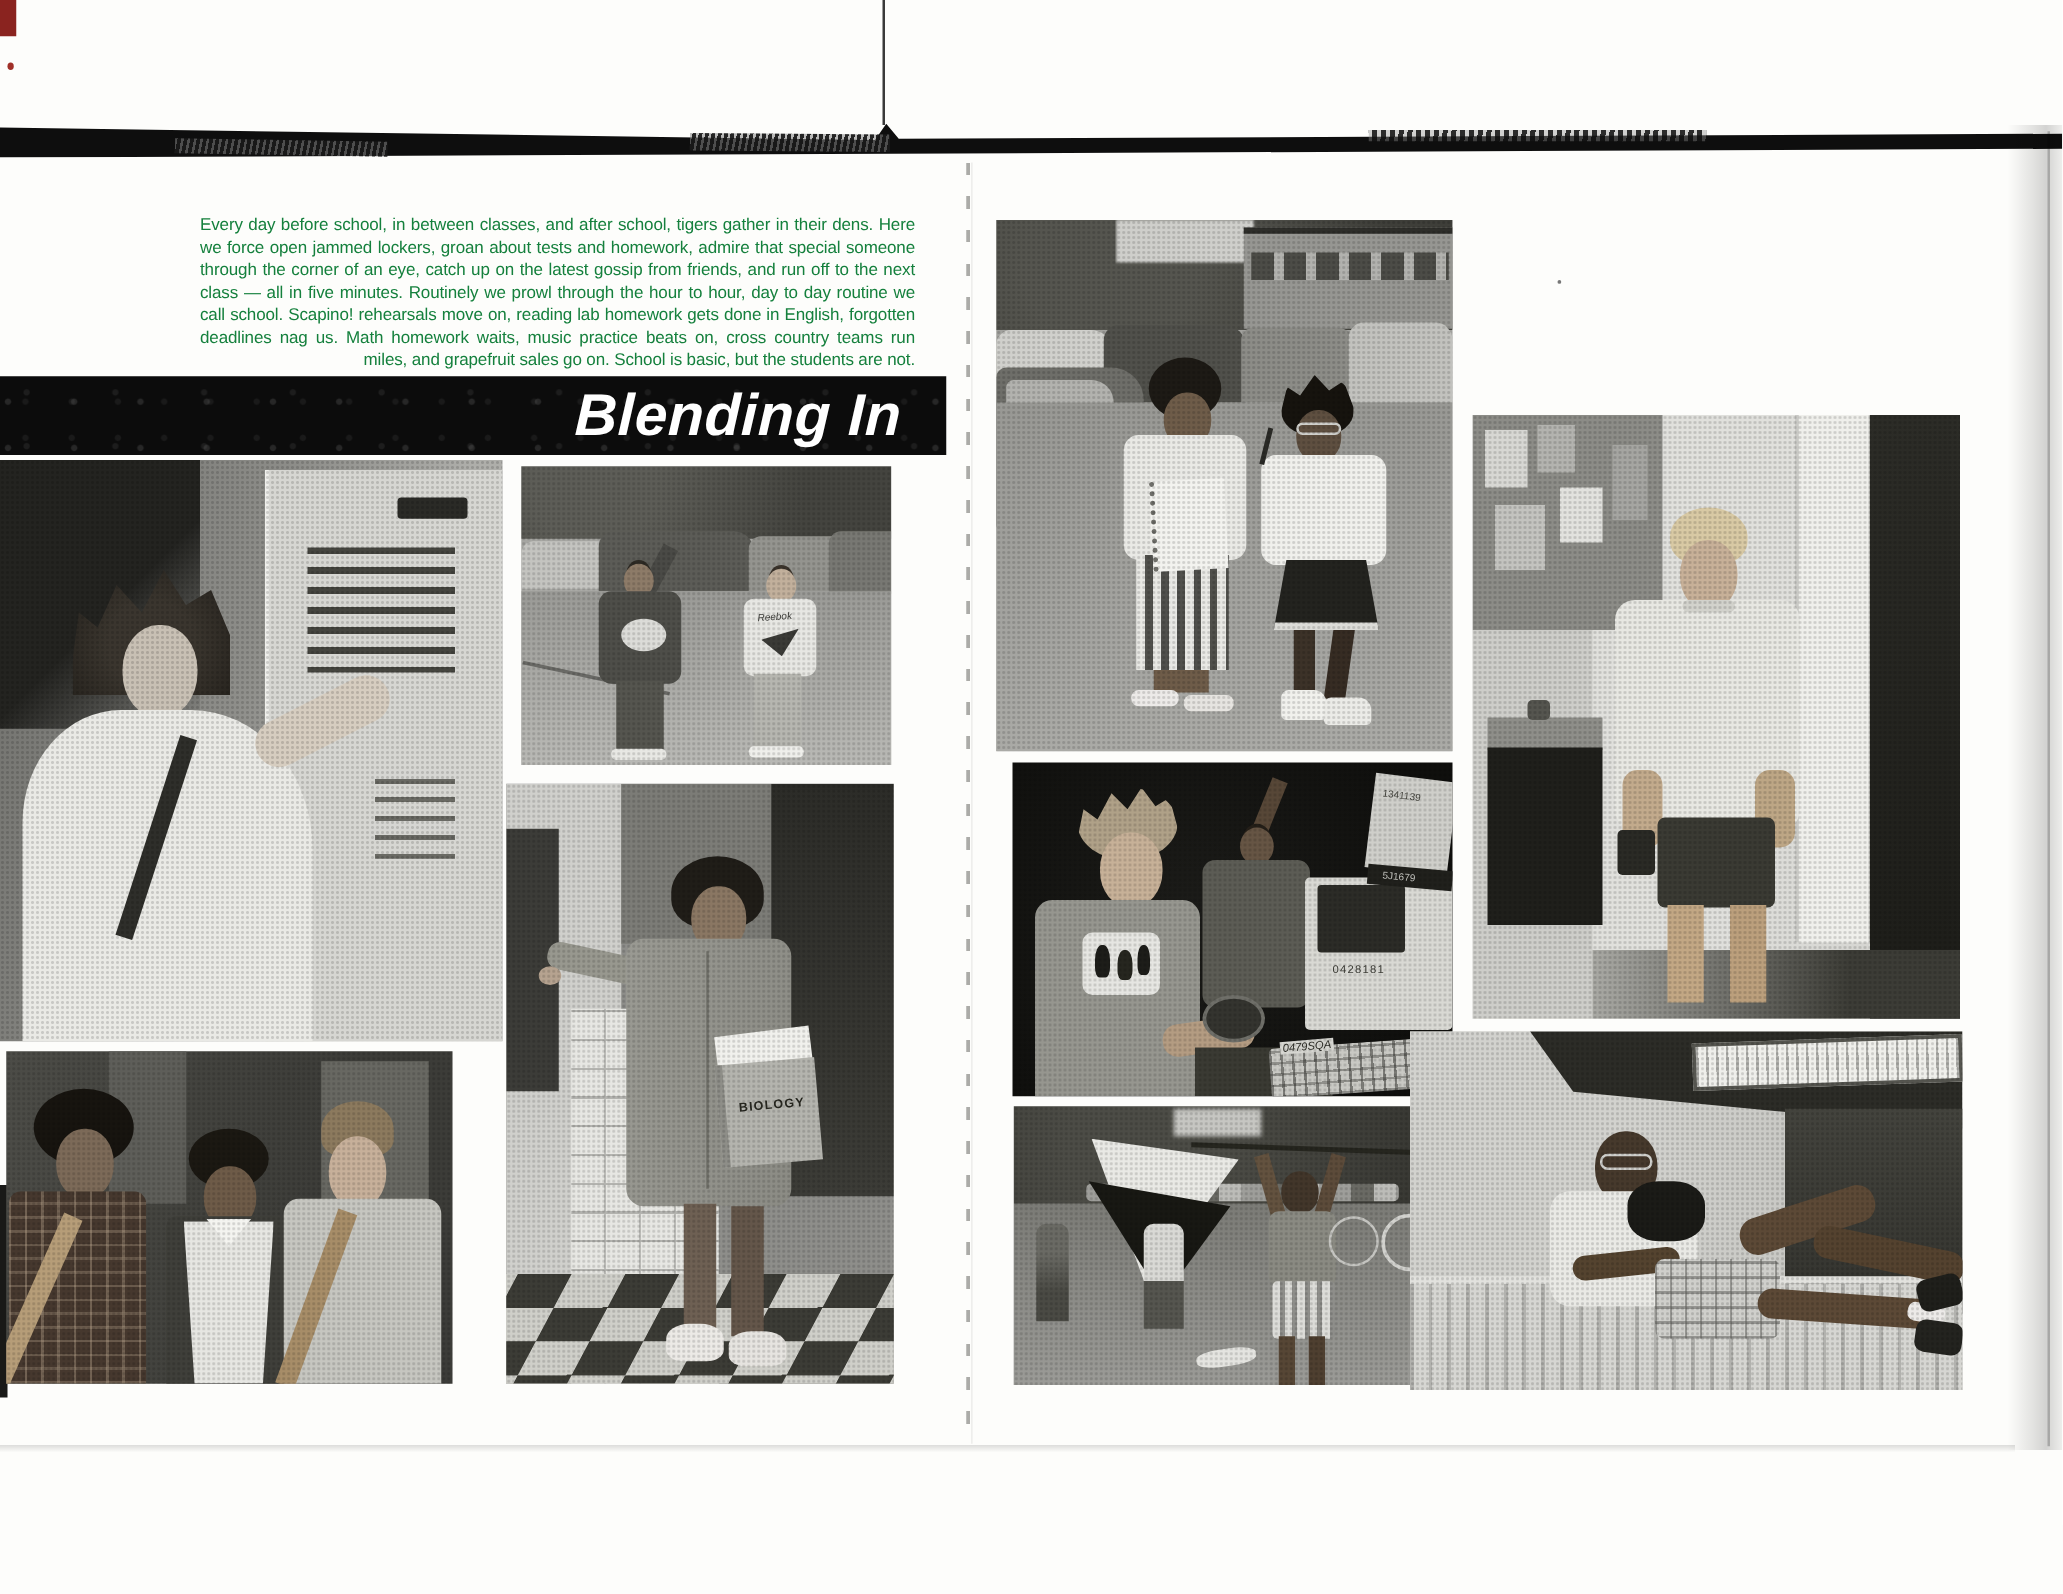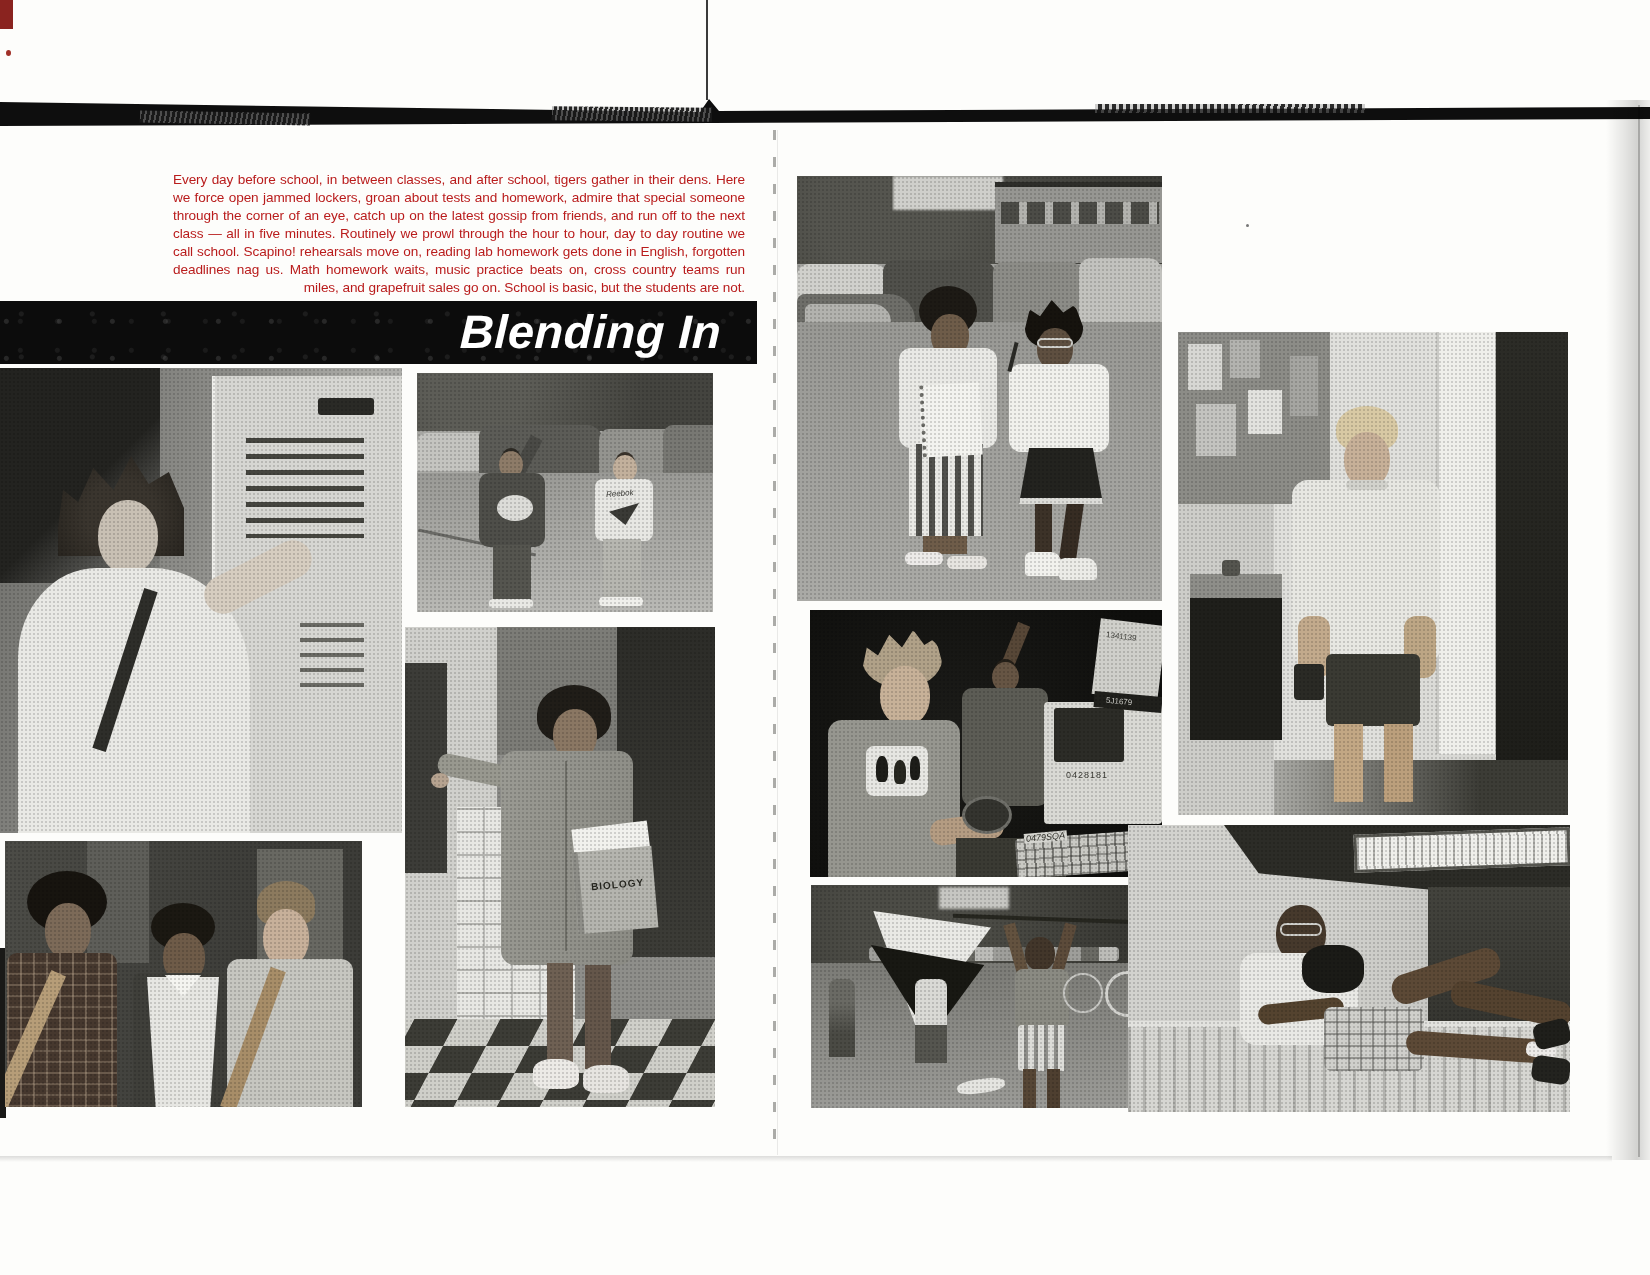--- a/index.html
+++ b/index.html
@@ -3,23 +3,23 @@
 <meta charset="utf-8">
 <style>
   html,body{margin:0;padding:0;background:#ffffff;}
   .canvas{position:relative;width:1650px;height:1275px;background:#fdfdfb;overflow:hidden;
           font-family:"Liberation Sans",sans-serif;color:#1e1e1e;}
   .L{position:absolute;display:block;}
   .photo{position:absolute;overflow:hidden;background:#9b9b97;}
   .halftone{position:absolute;left:0;top:0;right:0;bottom:0;
             background-image:radial-gradient(rgba(0,0,0,.14) 1px, transparent 1.35px);
             background-size:4px 4px;pointer-events:none;}
-  .intro{position:absolute;left:173px;top:157px;width:572px;height:130px;
+  .intro{position:absolute;left:160px;top:157px;width:572px;height:130px;
          font-size:13.6px;line-height:18.1px;letter-spacing:-0.1px;
-         text-align:justify;text-align-last:right;color:#b91c1c;}
+         text-align:justify;text-align-last:right;color:#15803d;}
   .banner{position:absolute;left:0;top:301px;width:757px;height:63px;background:#0c0c0c;
           background-image:radial-gradient(circle at 12% 55%, rgba(110,110,110,.28) 0 2px, transparent 3px),
                            radial-gradient(circle at 30% 30%, rgba(90,90,90,.22) 0 2px, transparent 3px),
                            radial-gradient(circle at 55% 70%, rgba(90,90,90,.18) 0 2px, transparent 3px);
           background-size:53px 37px, 71px 43px, 37px 29px;}
   .banner-title{position:absolute;right:36px;top:5px;font-size:47px;line-height:52px;
           font-weight:700;font-style:italic;color:#ffffff;letter-spacing:0.5px;transform:skewX(-2deg);}
   .topband{position:absolute;left:0;top:96px;width:1650px;height:36px;background:#0e0e0e;
           clip-path:polygon(0 6px,700px 16px,709px 3px,719px 15px,1650px 11px,1650px 23px,712px 27px,0 30px);}
   .smudge{background:repeating-linear-gradient(100deg, rgba(130,130,130,.55) 0 2px, rgba(25,25,25,.95) 2px 5px);}

